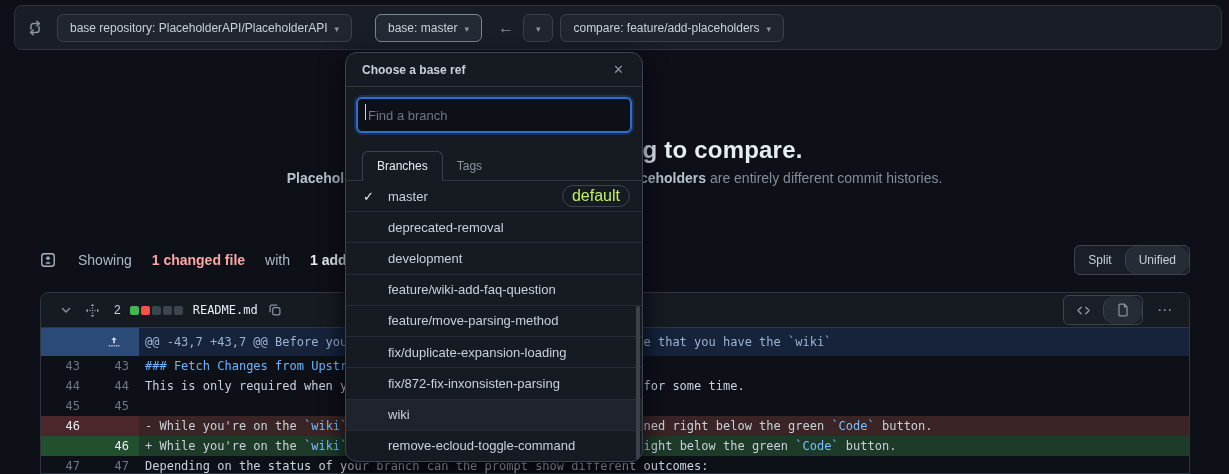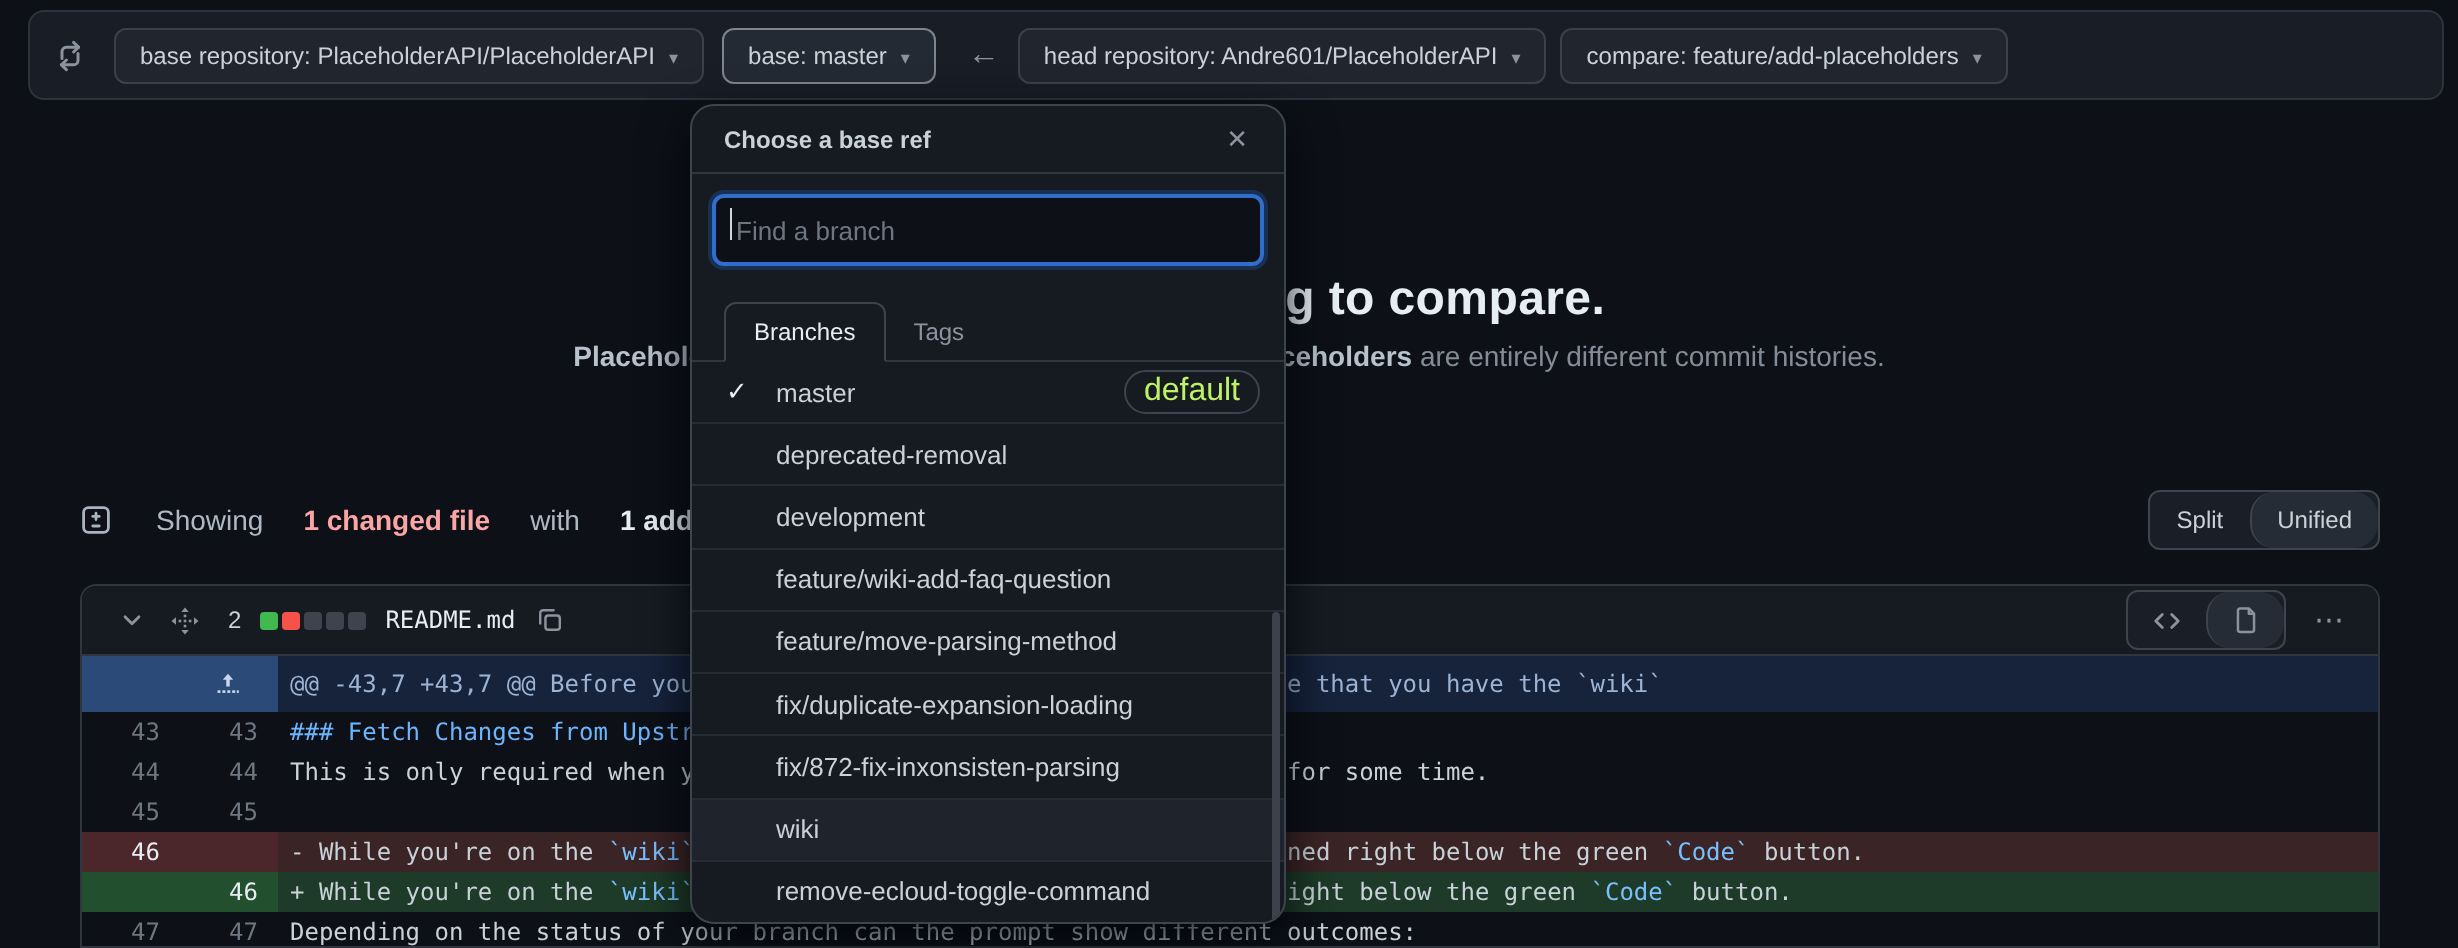--- a/index.html
+++ b/index.html
@@ -11,21 +11,21 @@
   .compare-band{position:absolute;left:14px;top:5px;width:1208px;height:45px;
     background:#181d26;border:1px solid #2d333c;border-radius:8px;
     display:flex;align-items:center;padding:0 11px;box-sizing:border-box;}
   .cmp-icon{color:#8b949e;margin:0 14px 0 1px;}
   .bar-btn{height:28px;display:inline-flex;align-items:center;gap:7px;
     background:#21262e;border:1px solid #3a414a;border-radius:6px;
     color:#c9d1d9;font-size:12px;padding:0 12px;cursor:pointer;white-space:nowrap;}
   .bar-btn .caret{font-size:9px;color:#8b949e;transform:translateY(1px);}
   .bar-btn.active{border-color:#7d8590;background:#242a33;}
   .dir-arrow{color:#8b949e;font-size:16px;margin:0 9px 0 16px;}
-  .mr23{margin-right:9px}.mr7{margin-right:7px}
+  .mr23{margin-right:23px}.mr7{margin-right:7px}
 
   
   .hero-title{position:absolute;top:136px;left:0;width:100%;text-align:center;
     font-size:24px;font-weight:700;color:#e6edf3;letter-spacing:.2px;}
   .hero-sub{position:absolute;top:170px;left:0;width:100%;text-align:center;
     font-size:14px;color:#848d97;}
   .hero-sub b{color:#b7c2cc;font-weight:700;}
 
   
   .summary{position:absolute;left:40px;top:245px;width:1150px;height:30px;
@@ -120,21 +120,20 @@
     <button class="bar-btn mr23">
       <span>base repository: PlaceholderAPI/PlaceholderAPI</span>
       <span class="caret">▾</span>
     </button>
     <button class="bar-btn active">
       <span>base: master</span>
       <span class="caret">▾</span>
     </button>
     <span class="dir-arrow">←</span>
     <button class="bar-btn mr7">
-      <span>head repository: Andre601/PlaceholderAPI</span>
       <span class="caret">▾</span>
     </button>
     <button class="bar-btn">
       <span>compare: feature/add-placeholders</span>
       <span class="caret">▾</span>
     </button>
   </div>
 
   <div class="hero-title">There isn't anything to compare.</div>
   <div class="hero-sub">

